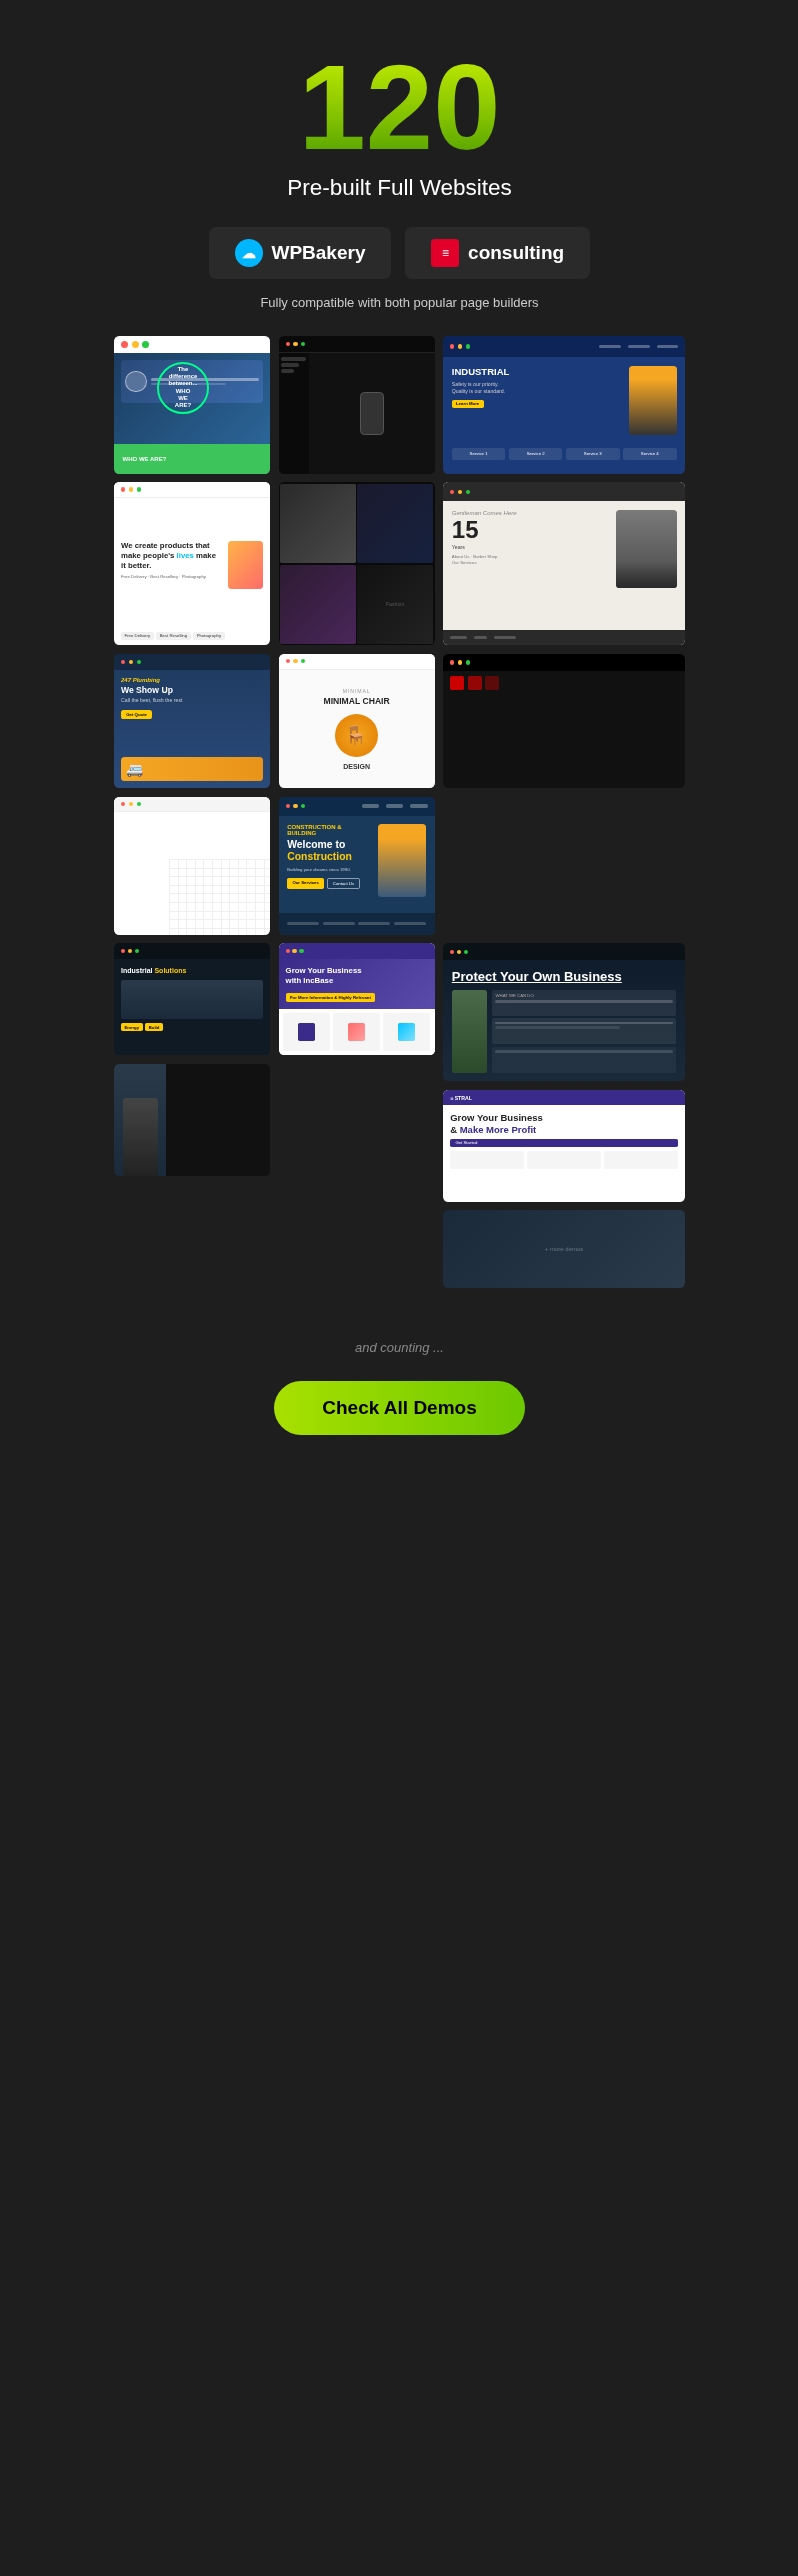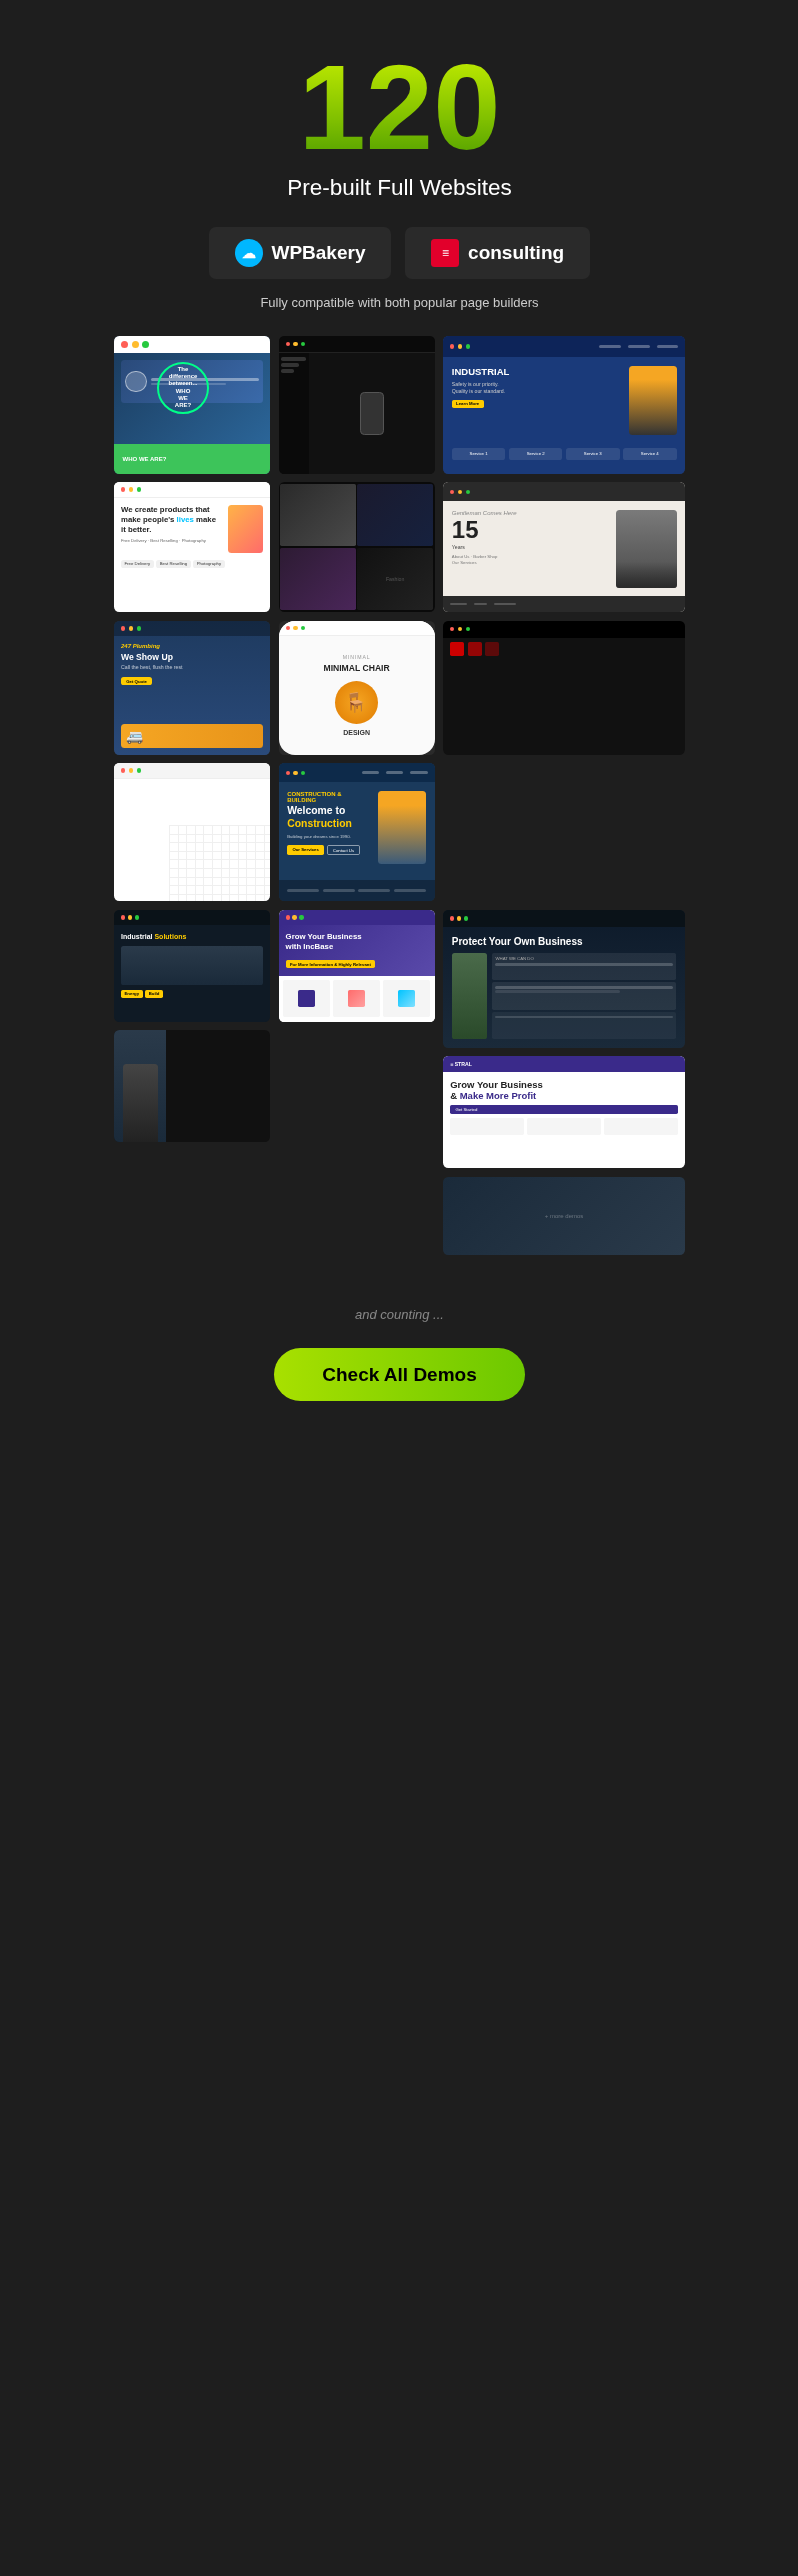--- a/index.html
+++ b/index.html
@@ -299,21 +299,21 @@
             <div style="font-size:4.3px;color:#fff;">Service 3</div>
           </div>
           <div style="flex:1;background:rgba(255,255,255,0.1);border-radius:2.6px;padding:3.5px;text-align:center;">
             <div style="font-size:4.3px;color:#fff;">Service 4</div>
           </div>
         </div>
       </div>
     </div>
 
     <div class="demo-card">
-      <div class="mock-screen demo-4" style="background:#fff;min-height:112px;">
+      <div class="mock-screen demo-4" style="background:#fff;min-height:112px;gap:36px;">
         <div style="height:15.6px;background:#fff;border-bottom:0.9px solid #eee;display:flex;align-items:center;padding:0 7px;gap:3.5px;">
           <span class="dot r"></span>
             <span class="dot y"></span>
             <span class="dot g"></span>
         </div>
         <div style="padding:7px;display:flex;gap:5.2px;">
           <div style="flex:1;">
             <div style="font-size:7.8px;color:#222;font-weight:700;line-height:1.3;">We create products that make people's <span style="color:#00c3ff;">lives</span> make it better.</div>
             <div style="font-size:4.3px;color:#666;margin-top:2.6px;line-height:1.4;">Free Delivery · Best Reselling · Photography</div>
           </div>
@@ -377,21 +377,21 @@
           <div style="font-size:5.2px;color:rgba(255,255,255,0.7);margin-top:1.7px;">Call the best, flush the rest</div>
           <div style="background:#ffcc00;color:#000;font-size:4.3px;padding:1.7px 5.2px;border-radius:2.6px;margin-top:4.3px;display:inline-block;font-weight:700;">Get Quote</div>
         </div>
         <div style="height:24px;background:linear-gradient(90deg,#f5a623,#e8941a);margin:0 7px 7px;border-radius:3.5px;display:flex;align-items:center;padding:0 5.2px;">
           <span style="font-size:14px;">🚐</span>
         </div>
       </div>
     </div>
 
     <div class="demo-card">
-      <div class="mock-screen" style="background:#fafafa;min-height:112px;display:flex;flex-direction:column;border-radius:16px;">
+      <div class="mock-screen" style="background:#fafafa;min-height:112px;display:flex;flex-direction:column;">
         <div style="height:15.6px;background:#fff;border-bottom:0.9px solid #eee;display:flex;align-items:center;padding:0 7px;gap:3.5px;">
           <span class="dot r"></span>
             <span class="dot y"></span>
             <span class="dot g"></span>
         </div>
         <div style="padding:8.6px;flex:1;display:flex;flex-direction:column;align-items:center;justify-content:center;">
           <div style="font-size:5.2px;color:#999;letter-spacing:0.9px;text-transform:uppercase;">MINIMAL</div>
           <div style="font-size:8.6px;color:#222;font-weight:700;text-align:center;line-height:1.2;margin:2.6px 0;">MINIMAL CHAIR</div>
           <div style="width:43px;height:43px;background:radial-gradient(circle,#f5a623,#e07b00);border-radius:50%;display:flex;align-items:center;justify-content:center;font-size:19px;margin:5.2px 0;">🪑</div>
           <div style="font-size:7px;color:#333;font-weight:700;">DESIGN</div>
@@ -525,21 +525,21 @@
     <div class="lower-right">
 
       <div class="demo-card-sm" style="height:138px;border-radius:5.2px;overflow:hidden;">
         <div style="background:linear-gradient(180deg,#0d1a2a,#1a2a3a);height:100%;display:flex;flex-direction:column;">
           <div style="height:17.3px;background:#0a1218;display:flex;align-items:center;padding:0 7px;gap:2.6px;">
             <span class="dot r"></span>
               <span class="dot y"></span>
               <span class="dot g"></span>
           </div>
           <div style="padding:8.6px;flex:1;display:flex;flex-direction:column;">
-            <div style="font-size:10px;color:#fff;font-weight:900;line-height:1.2;margin-bottom:5.2px;">Protect Your Own Business</div>
+            <div style="font-size:13px;color:#fff;font-weight:900;line-height:1.2;margin-bottom:5.2px;text-decoration:underline;">Protect Your Own Business</div>
             <div style="display:flex;gap:5.2px;flex:1;">
               <div style="flex:0 0 35px;background:linear-gradient(180deg,#4a6a4a,#2a4a2a);border-radius:2.6px;"></div>
               <div style="flex:1;display:flex;flex-direction:column;gap:2.6px;">
                 <div style="background:rgba(255,255,255,0.08);border-radius:1.7px;padding:3.5px;flex:1;">
                   <div style="font-size:4.3px;color:#aaa;">WHAT WE CAN DO</div>
                   <div style="height:2.6px;background:rgba(255,255,255,0.2);border-radius:1.7px;margin-top:1.7px;"></div>
                 </div>
                 <div style="background:rgba(255,255,255,0.08);border-radius:1.7px;padding:3.5px;flex:1;">
                   <div style="height:2.6px;background:rgba(255,255,255,0.2);border-radius:1.7px;"></div>
                   <div style="height:2.6px;background:rgba(255,255,255,0.1);border-radius:1.7px;margin-top:1.7px;width:70%;"></div>

